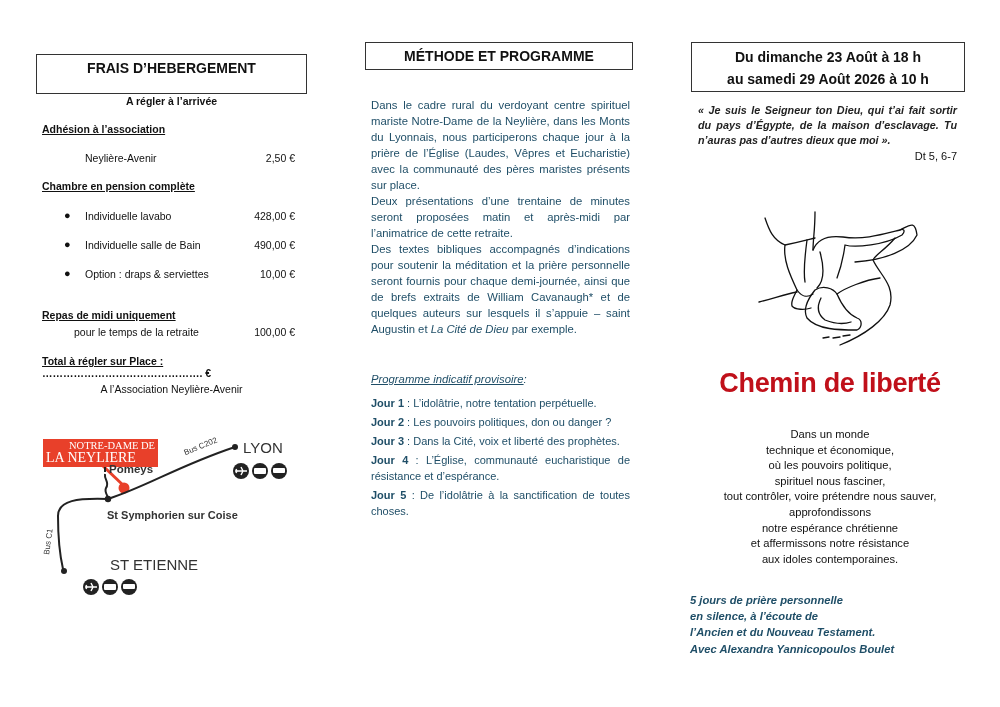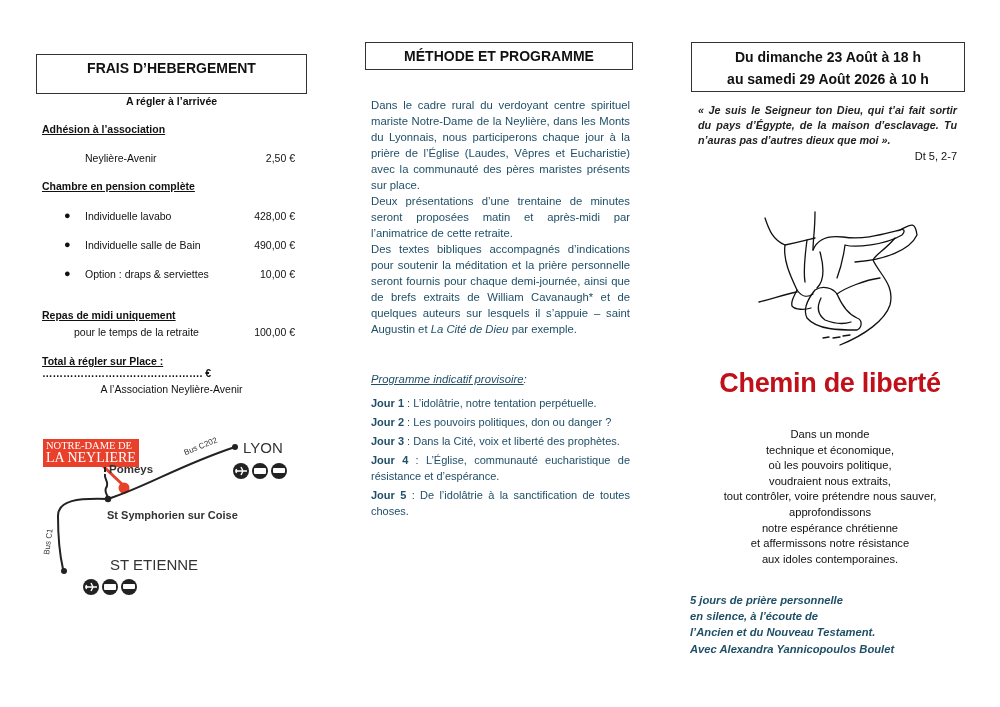--- a/index.html
+++ b/index.html
@@ -110,21 +110,21 @@
     <g>
         <circle cx="72" cy="151" r="8" fill="#222"></circle>
         <rect x="66" y="148" width="12" height="6" rx="1" fill="#fff"></rect>
       </g>
     <g>
         <circle cx="91" cy="151" r="8" fill="#222"></circle>
         <rect x="85" y="148" width="12" height="5" rx="1" fill="#fff"></rect>
       </g>
   </svg>
   <div class="map-label" style="left:5px;top:3px;background:#e8402a;color:#fff;font-family:'Liberation Serif',serif;line-height:11px;padding:1px 3px 2px 3px;">
-    <div style="font-size:10.5px;">NOTRE-DAME DE</div>
+    <div style="font-size:10.5px;margin-left:23px;">NOTRE-DAME DE</div>
     <div style="font-size:14px;line-height:14px;">LA NEYLIERE</div>
   </div>
   <div class="map-label" style="left:71px;top:27px;font-size:11.5px;font-weight:bold;color:#333;">Pomeys</div>
   <div class="map-label" style="left:148px;top:12px;font-size:8px;color:#333;transform:rotate(-22deg);transform-origin:left bottom;">Bus C202</div>
   <div class="map-label" style="left:205px;top:3px;font-size:15px;color:#333;">LYON</div>
   <div class="map-label" style="left:69px;top:73px;font-size:11px;font-weight:bold;color:#333;">St Symphorien sur Coise</div>
   <div class="map-label" style="left:4px;top:118px;font-size:8px;color:#333;transform:rotate(-82deg);transform-origin:left top;">Bus C1</div>
   <div class="map-label" style="left:72px;top:120px;font-size:15px;color:#333;">ST ETIENNE</div>
 </div>
 
@@ -145,21 +145,21 @@
   <p><b>Jour 4</b><span> : L’Église, communauté eucharistique de résistance et d’espérance.</span></p>
   <p><b>Jour 5</b><span> : De l’idolâtrie à la sanctification de toutes choses.</span></p>
 </div>
 
 <div id="dates-box" class="abs boxtitle">
   <div>Du dimanche 23 Août à 18 h</div>
   <div>au samedi 29 Août 2026 à 10 h</div>
 </div>
 
 <div id="quote" class="abs">« Je suis le Seigneur ton Dieu, qui t’ai fait sortir du pays d’Égypte, de la maison d’esclavage. Tu n’auras pas d’autres dieux que moi ».</div>
-<div id="quote-ref" class="abs">Dt 5, 2-7</div>
+<div id="quote-ref" class="abs">Dt 5, 6-7</div>
 
 <svg class="abs" style="left:745px;top:190px;" width="175" height="160" viewBox="0 0 175 160">
   <g fill="none" stroke="#111" stroke-width="1.3" stroke-linecap="round" stroke-linejoin="round">
     <path d="M20 28 C24 40 28 50 40 55 C55 52 62 50 70 48"></path>
     <path d="M70 22 C70 40 68 50 68 60"></path>
     <path d="M40 55 C38 70 45 85 52 100 C48 108 46 112 47 116 C50 120 60 120 66 118"></path>
     <path d="M62 50 C60 65 58 80 60 92"></path>
     <path d="M68 60 C72 50 82 45 98 47 C118 50 135 45 155 40 C160 38 160 42 157 45 C140 55 110 58 100 55 C98 70 95 80 92 88"></path>
     <path d="M155 40 C165 35 170 30 172 45 C165 60 140 70 110 72"></path>
     <path d="M75 62 C80 80 78 92 72 98"></path>
@@ -172,21 +172,21 @@
     <path d="M78 148 L84 147 M88 148 L95 147 M98 146 L105 145"></path>
   </g>
 </svg>
 
 <div id="main-title" class="abs">Chemin de liberté</div>
 
 <div id="poem" class="abs">
   <div>Dans un monde</div>
   <div>technique et économique,</div>
   <div>où les pouvoirs politique,</div>
-  <div>voudraient nous extraits,</div>
+  <div>spirituel nous fasciner,</div>
   <div>tout contrôler, voire prétendre nous sauver,</div>
   <div>approfondissons</div>
   <div>notre espérance chrétienne</div>
   <div>et affermissons notre résistance</div>
   <div>aux idoles contemporaines.</div>
 </div>
 
 <div id="teaser" class="abs">
   <div>5 jours de prière personnelle</div>
   <div>en silence, à l’écoute de</div>

